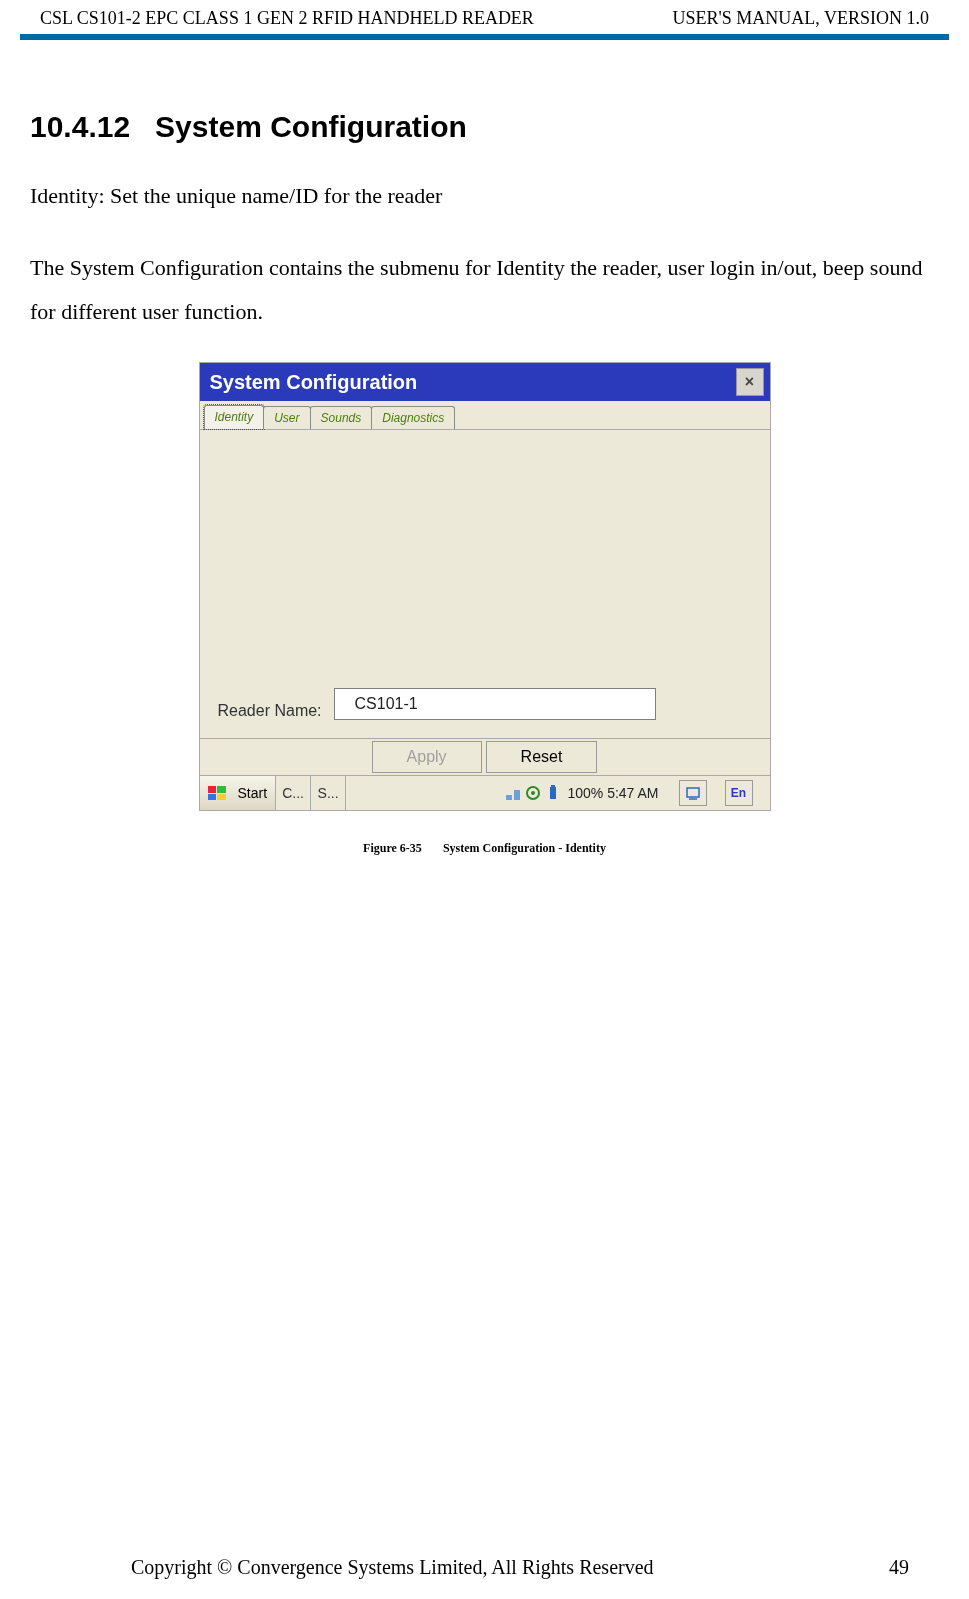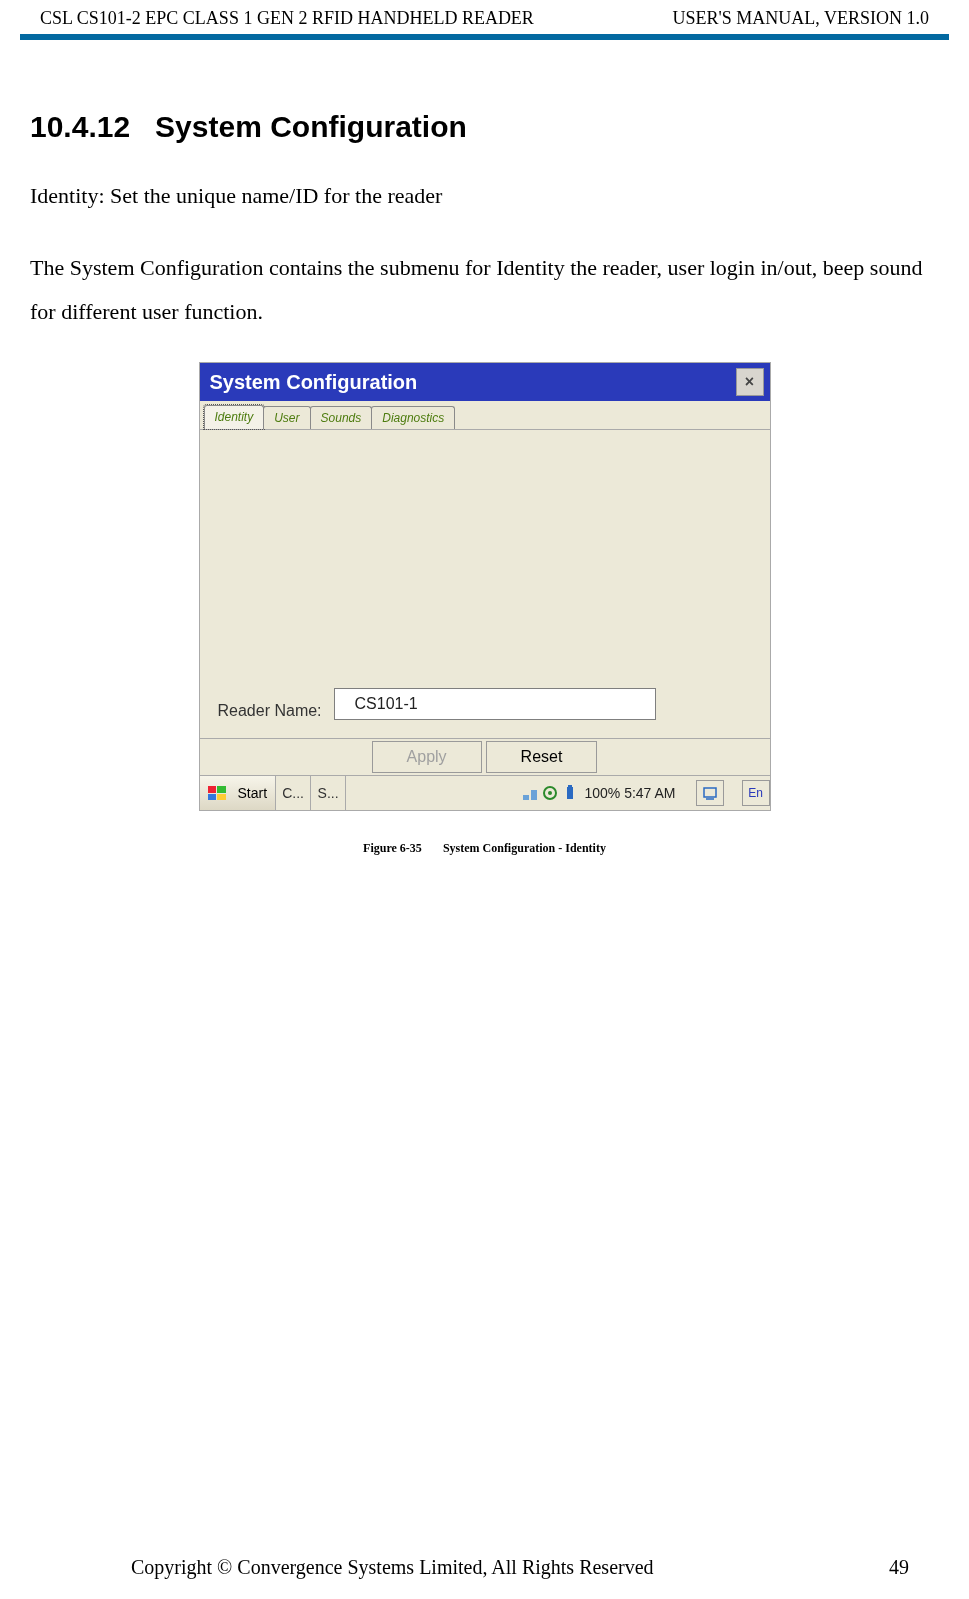--- a/index.html
+++ b/index.html
@@ -170,36 +170,36 @@
       justify-content: center;
       border-right: 1px solid #aaa;
       background: #ece9d8;
       color: #333;
     }
     .tray {
       flex: 1;
       display: flex;
       align-items: center;
       justify-content: flex-end;
-      padding-right: 0;
+      padding-right: 17px;
       gap: 4px;
     }
     .tray-icon { width:16px; height:16px; display:inline-block; }
     .tray-text { font-size: 14px; color:#222; margin: 0 2px;}
     .tray-box {
       border: 1px solid #9a9a9a;
       background: #ece9d8;
       width: 26px;
       height: 24px;
       display:flex;
       align-items:center;
       justify-content:center;
       font-size:12px;
       color:#2a3aba;
-      font-weight:normal;
+      font-weight:bold;
       margin-left:14px;
     }
     .figure-caption {
       text-align: center;
       font-weight: bold;
       font-size: 12px;
       margin-top: 14px;
     }
     .page-footer {
       position: absolute;

